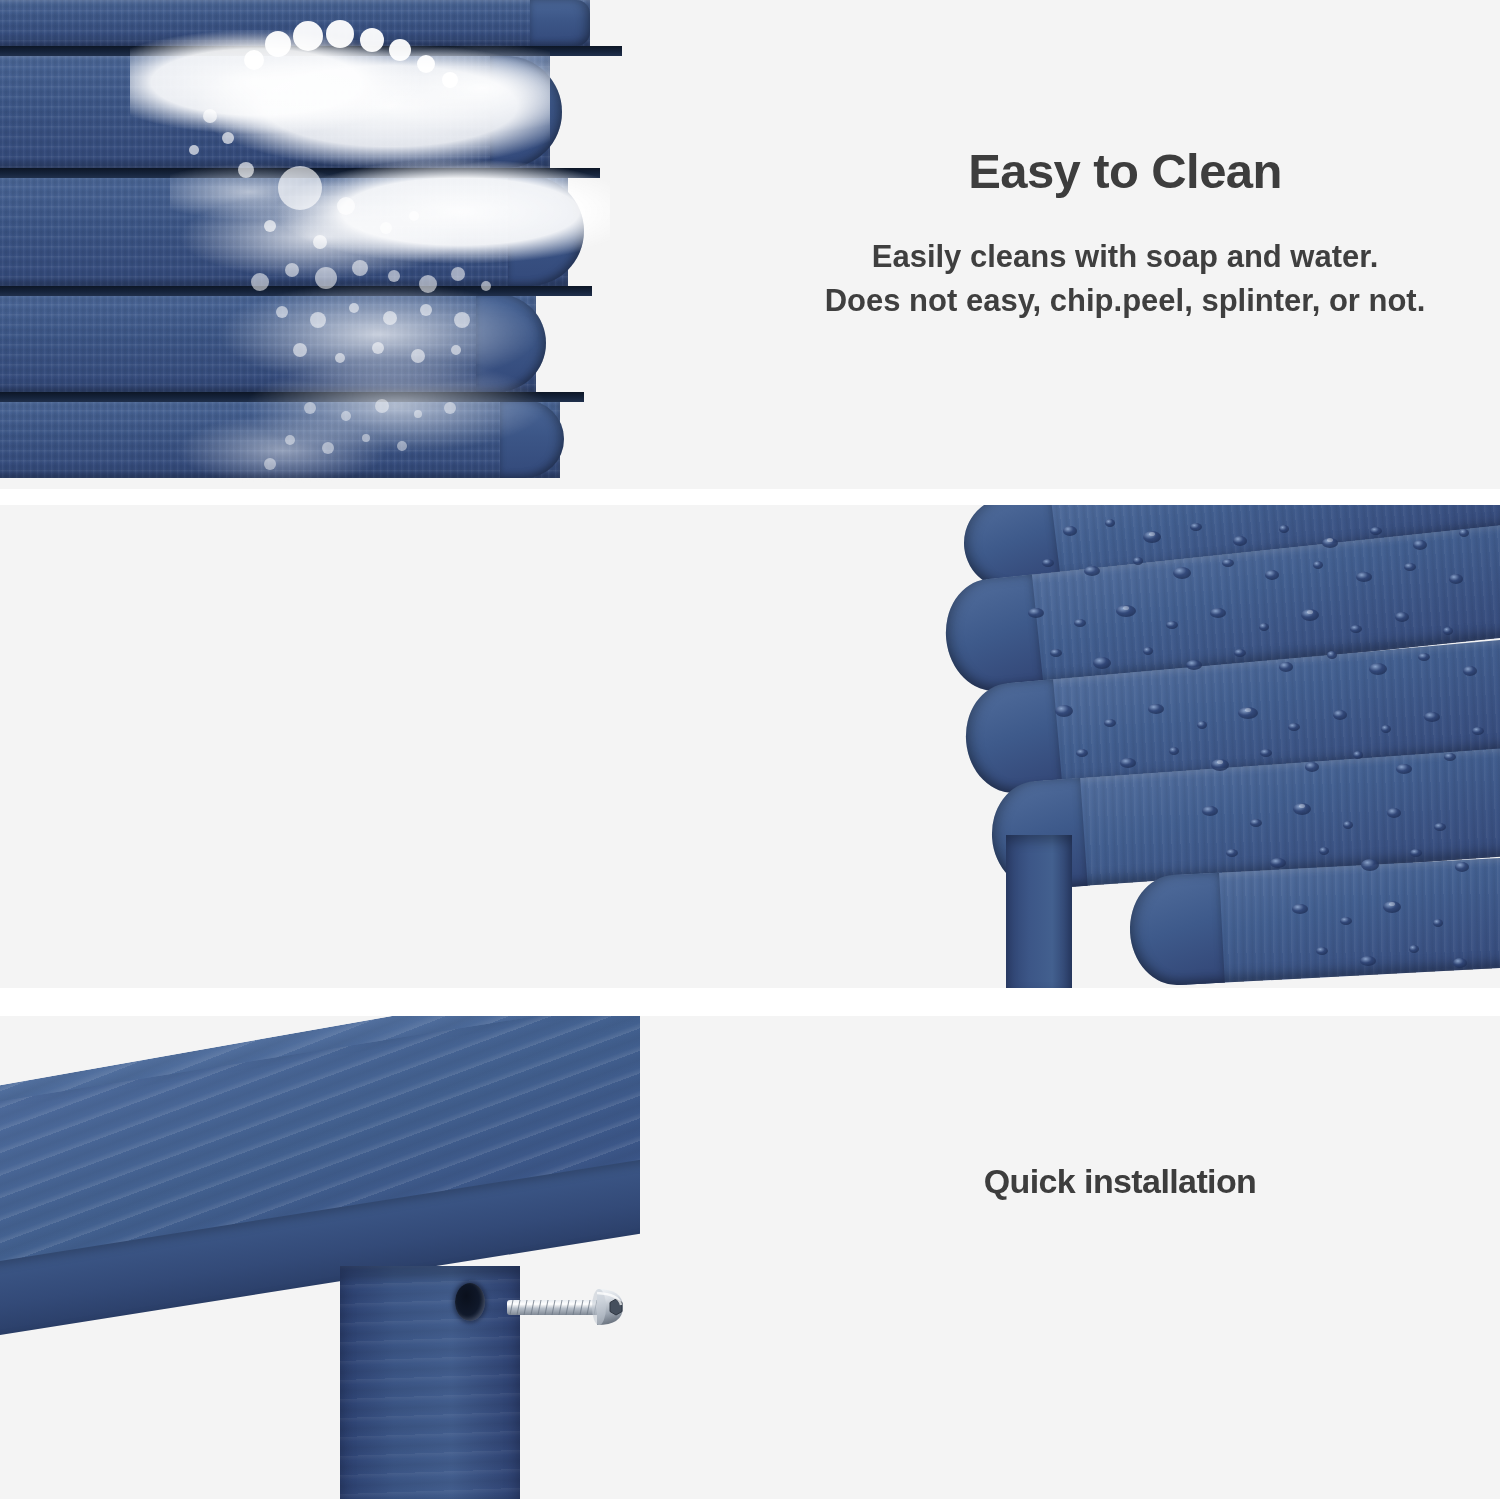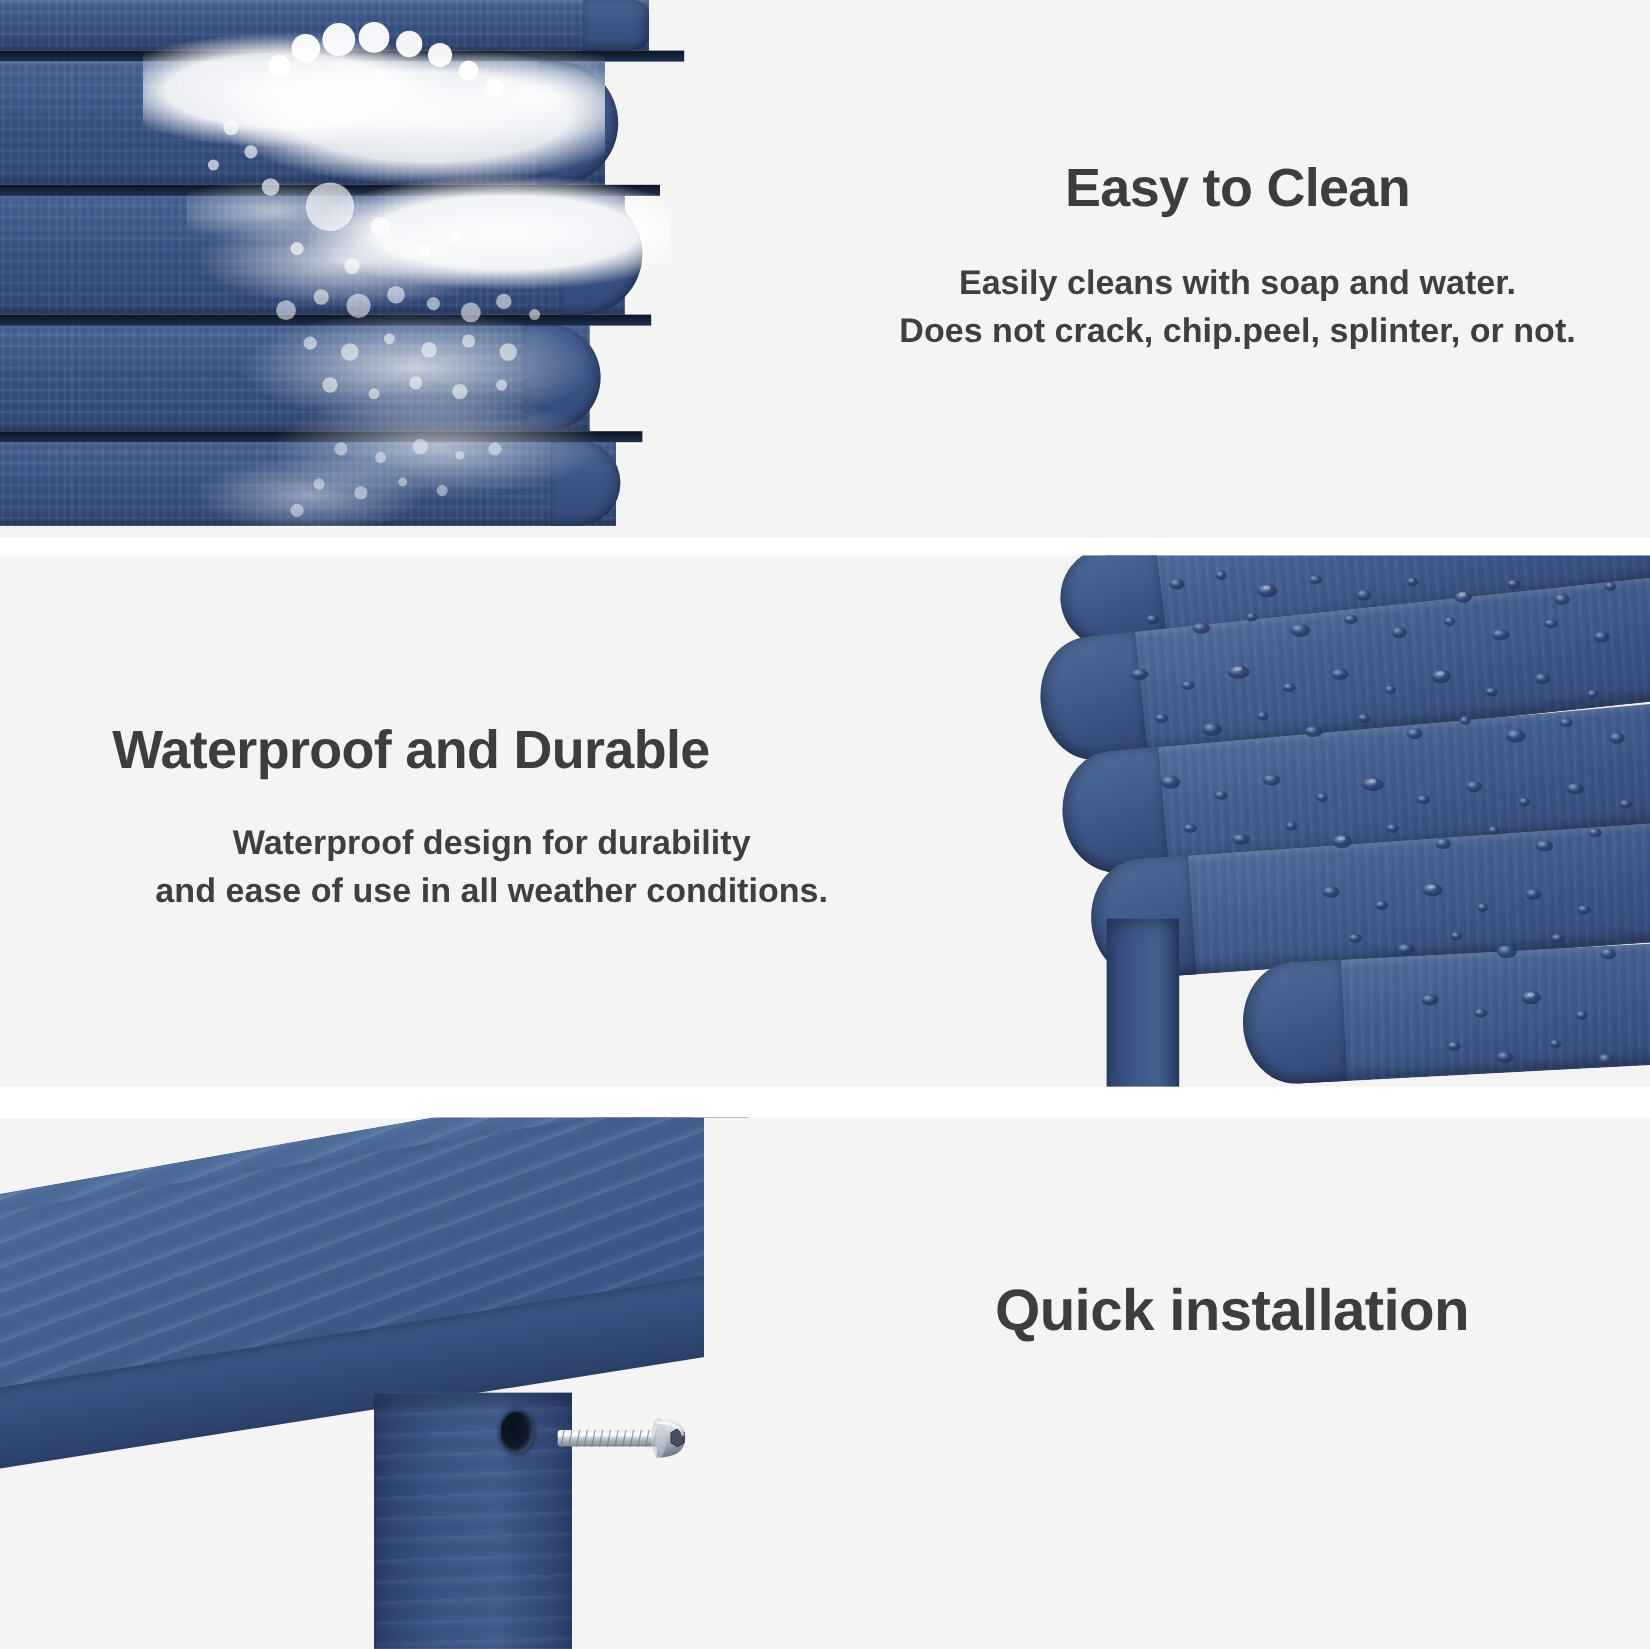--- a/index.html
+++ b/index.html
@@ -38,21 +38,21 @@
   #copy-1 .heading { font-size:49px; margin-bottom:38px; }
   #copy-1 .body-text { font-size:31px; }
 
   
   #copy-2 { top:152px; left:80px; width:790px; }
   #copy-2 .heading { font-size:49px; margin-bottom:36px; padding-left:22px; }
   #copy-2 .body-text { font-size:31px; text-align:center; padding-right:56px; }
 
   
   #copy-3 { top:148px; left:740px; width:760px; text-align:center; }
-  #copy-3 .heading { font-size:53px; margin-bottom:38px; }
+  #copy-3 .heading { font-size:34px; margin-bottom:38px; }
   #copy-3 .body-text { font-size:31px; }
 
   
   #slat-stack { position:absolute; top:0; left:0; width:680px; height:489px; }
   .slat {
     position:absolute; left:-40px;
     background:
       repeating-linear-gradient(90deg,
         rgba(255,255,255,0.055) 0px, rgba(255,255,255,0.00) 2px,
         rgba(0,0,0,0.055) 4px,     rgba(0,0,0,0.00) 7px),
@@ -291,21 +291,21 @@
           <circle cx="252" cy="426" r="5"></circle>
             <circle cx="120" cy="444" r="6"></circle>
         </g>
       </svg>
     </div>
 
     <div class="copy" id="copy-1">
       <div class="heading">Easy to Clean</div>
       <div class="body-text">
         <div>Easily cleans with soap and water.</div>
-        <div>Does not crack, chip.peel, splinter, or not.</div>
+        <div>Does not easy, chip.peel, splinter, or not.</div>
       </div>
     </div>
   </section>
 
   <section id="panel-2" class="panel">
 
     <div id="wet-assembly">
       <div id="chair-leg-2"></div>
 
       <div class="dslat" style="left:150px; top:-8px;  width:520px; height:92px;  transform:rotate(-7deg);">
@@ -423,27 +423,20 @@
           <ellipse cx="388" cy="205" rx="3" ry="2"></ellipse>
             <ellipse cx="442" cy="301" rx="3" ry="2"></ellipse>
           <ellipse cx="532" cy="399" rx="3" ry="2"></ellipse>
             <ellipse cx="470" cy="35" rx="3" ry="2"></ellipse>
           <ellipse cx="450" cy="107" rx="3" ry="2"></ellipse>
             <ellipse cx="360" cy="257" rx="3" ry="2"></ellipse>
         </g>
       </svg>
     </div>
 
-    <div class="copy" id="copy-2">
-      <div class="heading">Waterproof and Durable</div>
-      <div class="body-text">
-        <div>Waterproof design for durability</div>
-        <div>and ease of use in all weather conditions.</div>
-      </div>
-    </div>
   </section>
 
   <section id="panel-3" class="panel">
 
     <div id="seat-assembly">
       <div id="seat-scallop"></div>
       <div id="seat-top"></div>
       <div id="seat-front"></div>
       <div id="chair-leg-3"></div>
     </div>

